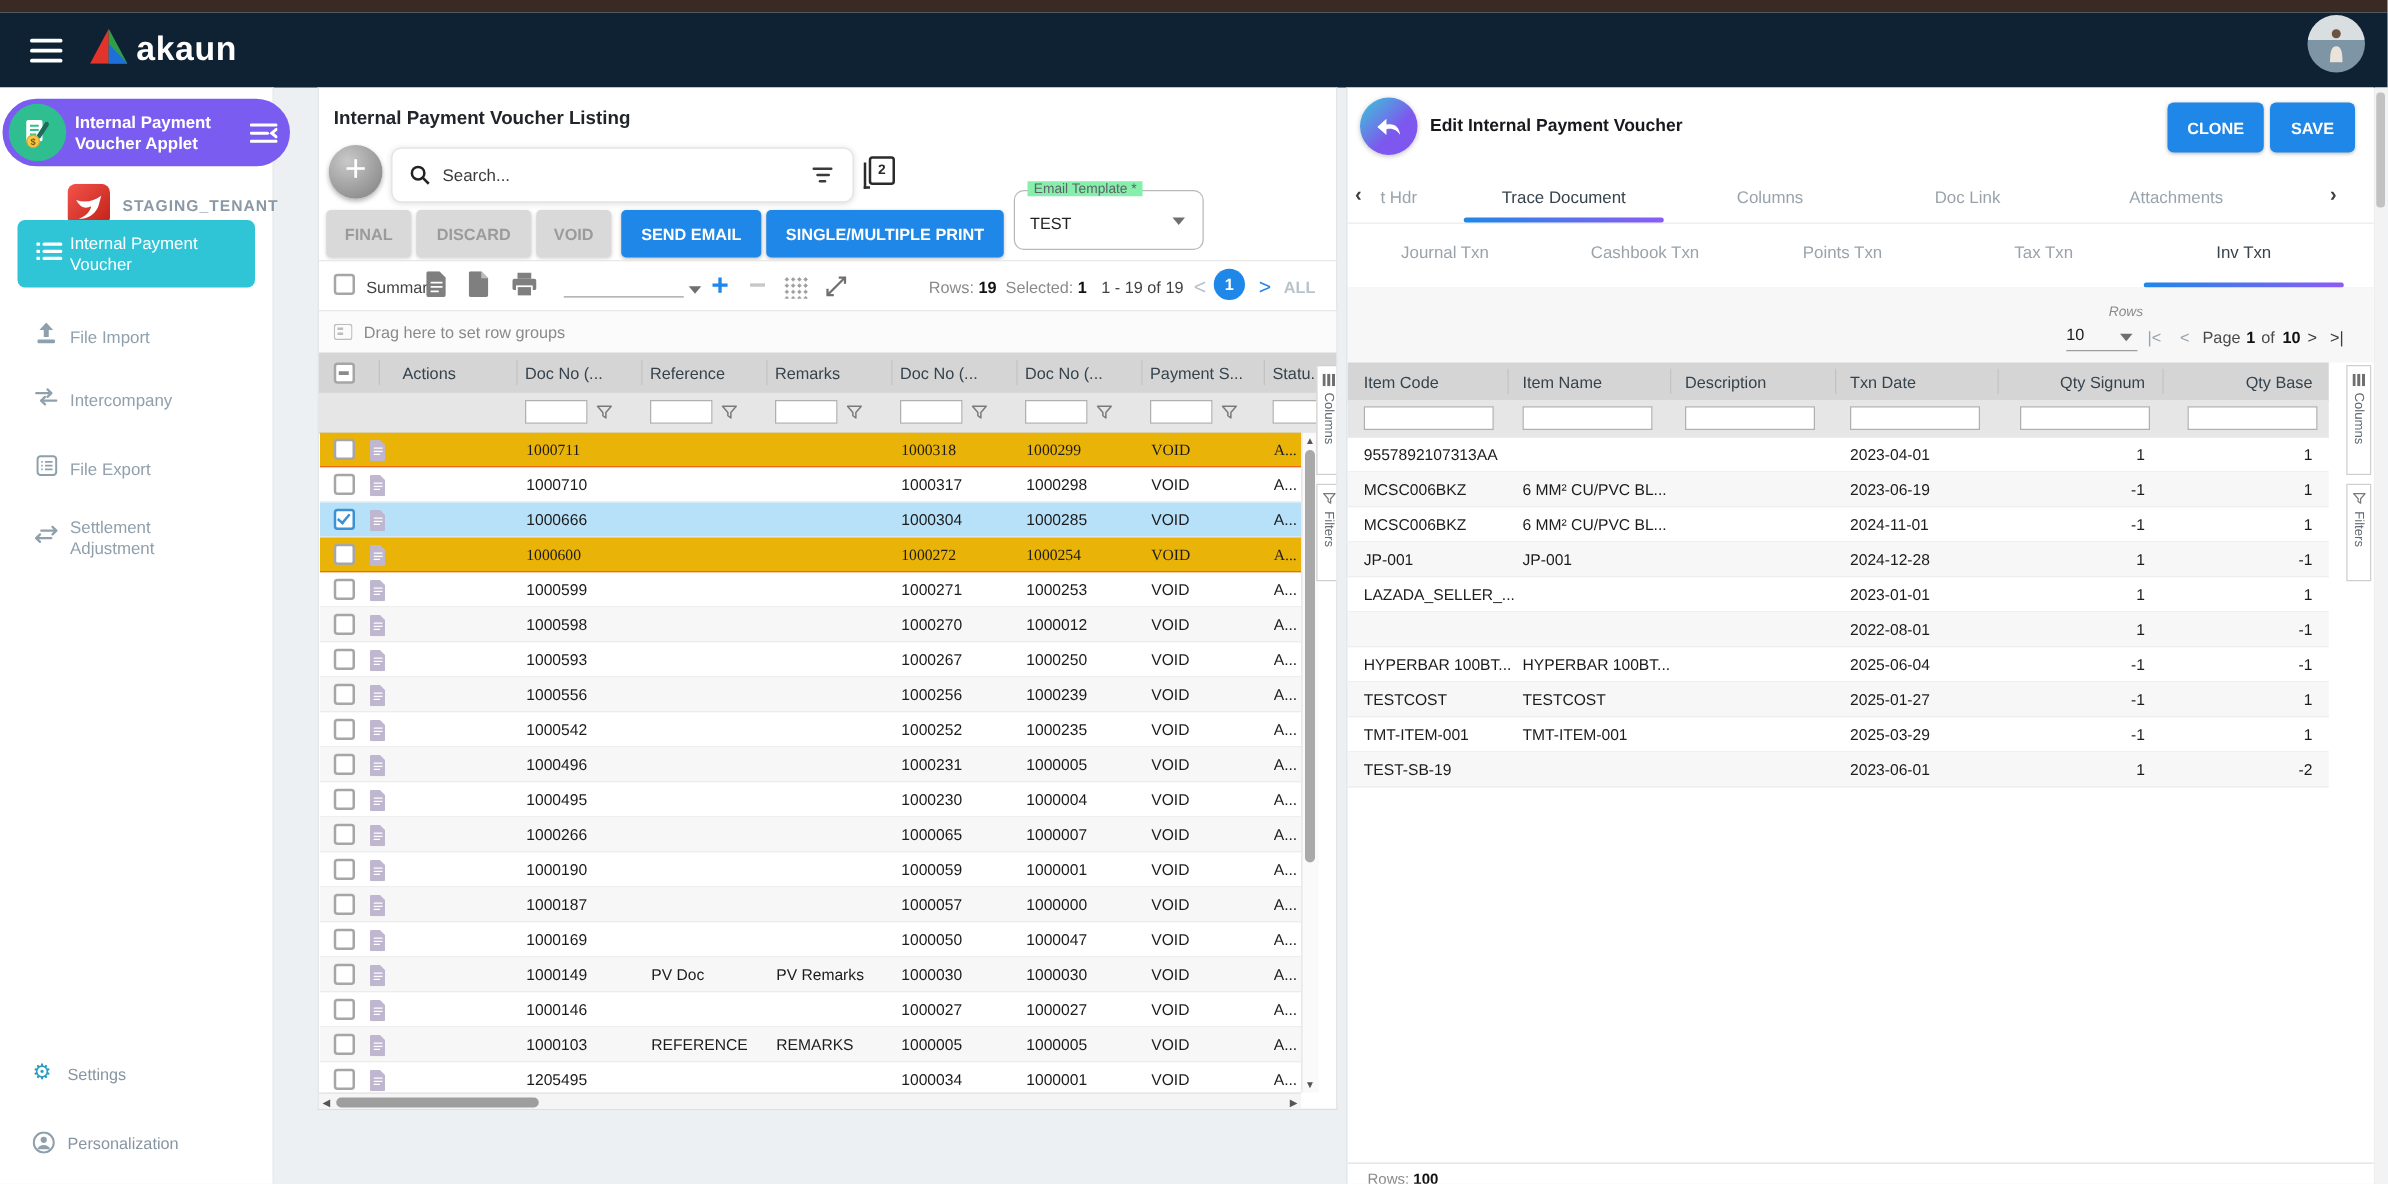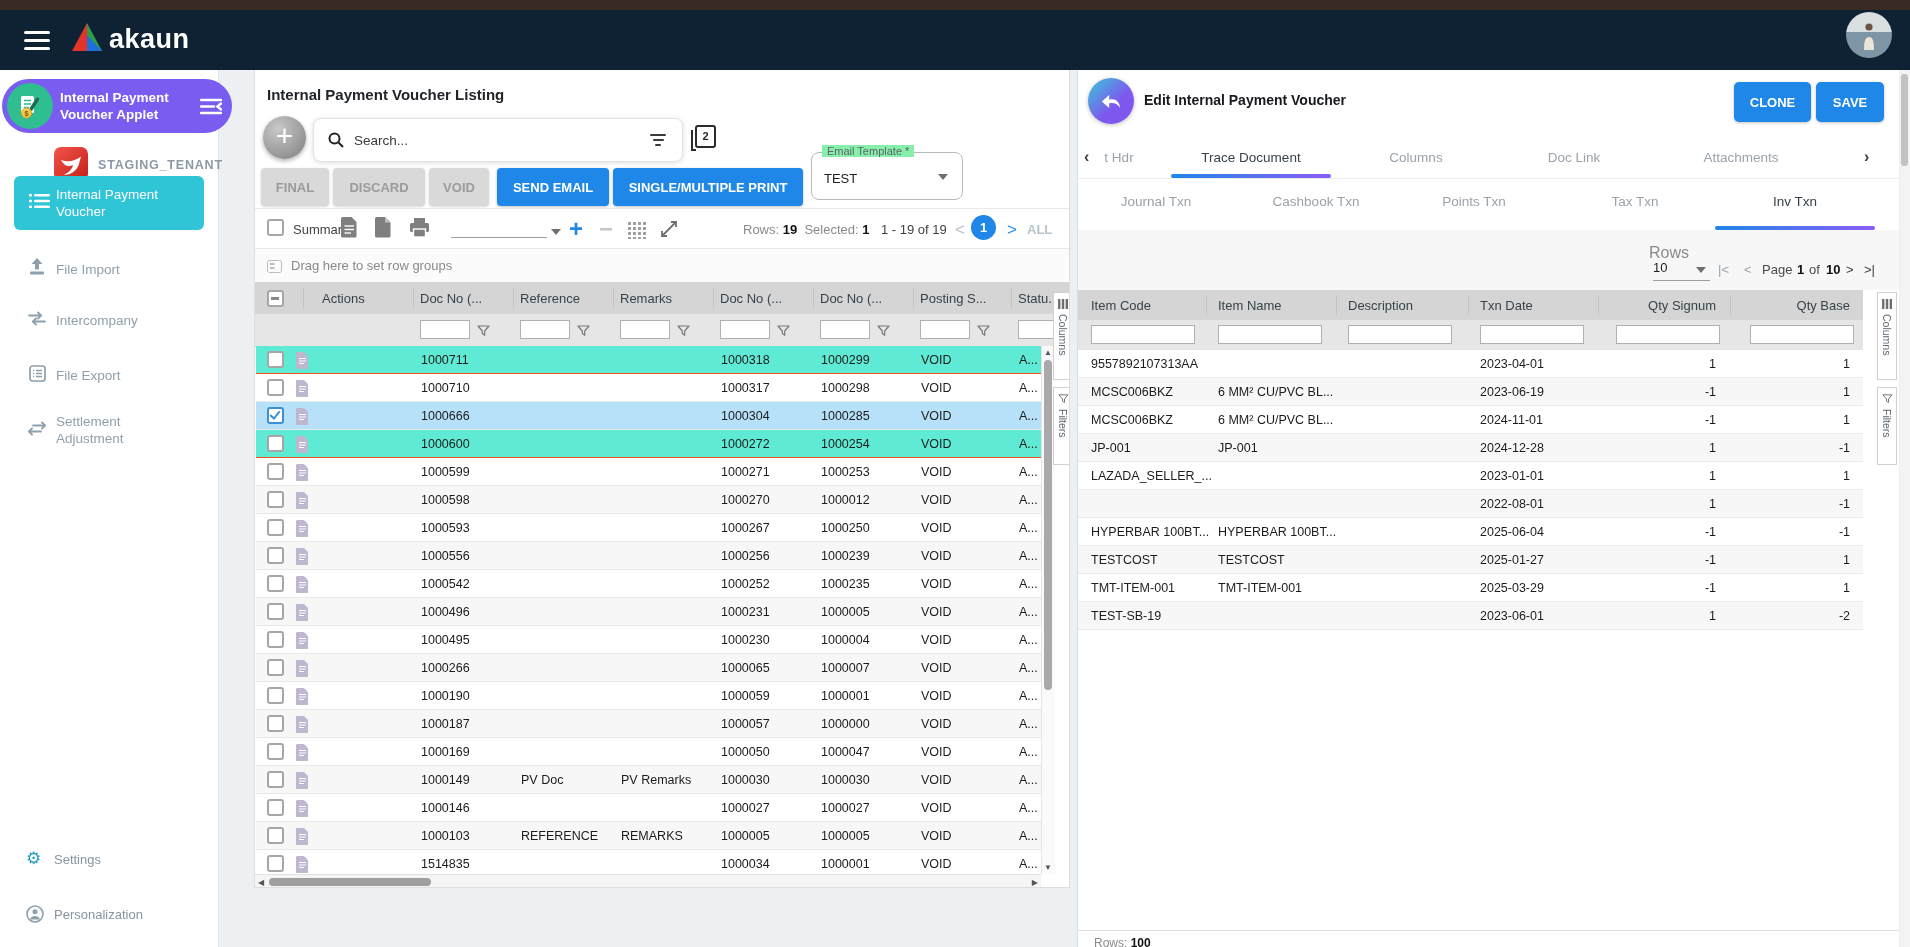--- a/index.html
+++ b/index.html
@@ -100,21 +100,21 @@
   #lhead{left:0;top:212px;width:816px;height:32px;background:#d5d5d5;border-bottom:1px solid #c2c2c2;}
   .hcell{position:absolute;top:9px;font-size:13px;color:#36434c;white-space:nowrap;cursor:pointer;}
   .hsep{position:absolute;top:6px;width:1px;height:20px;background:#c3c3c3;}
   #lfilter{left:0;top:244px;width:816px;height:32px;background:#e6e6e6;border-bottom:1px solid #d0d0d0;overflow:hidden;}
   .finput{position:absolute;top:6px;height:19px;border:1px solid #b0b0b0;background:#fff;
     box-sizing:border-box;outline:none;font-size:11px;padding:0 3px;font-family:"Liberation Sans",sans-serif;}
   .funnel{position:absolute;top:9px;cursor:pointer;}
   #listing-rows{left:1px;top:276px;width:785px;height:532px;overflow:hidden;}
   .lrow{position:relative;height:28px;border-bottom:1px solid #e9e9e9;background:#fff;box-sizing:border-box;cursor:pointer;}
   .lrow.stripe{background:#f7f7f7;}
-  .lrow.orange{background:#5eead4;border-bottom-color:#f4521d;}
+  .lrow.orange{background:#eab308;border-bottom-color:#f4521d;font-family:Liberation Serif, serif;}
   .lrow.selected{background:#b7e1f8;}
   .lrow .cbx{top:5px;}
   .cell{position:absolute;top:7px;font-size:12.5px;color:#1c1c1c;white-space:nowrap;overflow:hidden;}
   .action-ic{position:absolute;top:6px;cursor:pointer;}
   
   #lvscroll{left:786px;top:276px;width:13px;height:528px;background:#fafafa;border-left:1px solid #e4e4e4;}
   #lvscroll .thumb{position:absolute;left:2px;top:14px;width:8px;height:330px;background:#a9a9a9;border-radius:4px;}
   .sarrow{position:absolute;left:2px;font-size:8px;color:#555;}
   #lhscroll{left:0;top:804px;width:786px;height:14px;background:#f5f5f5;border-top:1px solid #e2e2e2;}
   #lhscroll .thumb{position:absolute;left:14px;top:3px;width:162px;height:8px;background:#9e9e9e;border-radius:4px;}
@@ -136,21 +136,21 @@
   #tabbar{left:0;top:70px;width:822px;height:38px;border-bottom:1px solid #ececec;}
   .tab{position:absolute;top:10px;transform:translateX(-50%);font-size:13.5px;color:#9aa3ab;
     white-space:nowrap;cursor:pointer;}
   .tab.active{color:#36434c;}
   .tab-underline{position:absolute;height:4px;border-radius:2px;
     background:linear-gradient(90deg,#1f87e8,#8b5cf6);}
   .chev{position:absolute;top:8px;font-size:16px;font-weight:bold;color:#3c3c3c;cursor:pointer;}
   #subtabbar{left:0;top:108px;width:822px;height:52px;border-bottom:1px solid #ececec;}
   #subtabbar .tab{top:16px;}
   #gray-zone{left:0;top:160px;width:822px;height:60px;background:#f7f7f7;}
-  #rows-sel-label{left:571px;top:14px;font-size:16px;color:#8a8a8a;}
+  #rows-sel-label{left:609px;top:14px;font-size:11px;color:#8a8a8a;font-style:italic;}
   #rows-sel-value{left:575px;top:30px;font-size:13px;color:#1c1c1c;}
   #rows-sel-line{left:575px;top:50px;width:57px;border-bottom:1px solid #9e9e9e;}
   #rows-sel-caret{left:618px;top:37px;}
   .pgt{position:absolute;top:32px;font-size:13px;color:#9aa3ab;cursor:pointer;white-space:nowrap;}
   .pgt.dark{color:#3c3c3c;}
   .pgt.lbl{color:#4a4a4a;cursor:default;}
   .pgt b{color:#111;}
   #ehead{left:0;top:220px;width:785px;height:30px;background:#d5d5d5;border-bottom:1px solid #c2c2c2;}
   #ehead .hcell{top:8px;}
   #efilter{left:0;top:250px;width:785px;height:30px;background:#e6e6e6;border-bottom:1px solid #d0d0d0;}
@@ -376,21 +376,21 @@
   </div>
 
   <div class="abs" id="lhead">
     <span class="cbx ind" style="left:12px;top:8px"></span>
     <span class="hcell" style="left:67px">Actions</span>
     <span class="hcell" style="left:165px">Doc No (...</span>
     <span class="hcell" style="left:265px">Reference</span>
     <span class="hcell" style="left:365px">Remarks</span>
     <span class="hcell" style="left:465px">Doc No (...</span>
     <span class="hcell" style="left:565px">Doc No (...</span>
-    <span class="hcell" style="left:665px">Posting S...</span>
+    <span class="hcell" style="left:665px">Payment S...</span>
     <span class="hcell" style="left:763px">Statu...</span>
   <span class="hsep" style="left: 48px;"></span>
       <span class="hsep" style="left: 158px;"></span>
       <span class="hsep" style="left: 258px;"></span>
       <span class="hsep" style="left: 358px;"></span>
       <span class="hsep" style="left: 458px;"></span>
       <span class="hsep" style="left: 558px;"></span>
       <span class="hsep" style="left: 658px;"></span>
       <span class="hsep" style="left: 756px;"></span>
     </div>
@@ -749,21 +749,21 @@
       <div class="lrow plain">
         <span class="cbx" style="left:11px"></span>
         <span class="action-ic" style="left:40px"><svg width="13" height="17" viewBox="0 0 13 17">
             <path d="M1 0h7l4 4v12a1 1 0 0 1-1 1H1a1 1 0 0 1-1-1V1a1 1 0 0 1 1-1z" fill="#beb7cf"></path>
             <g stroke="#fff" stroke-width="1">
               <line x1="3" y1="6.5" x2="10" y2="6.5"></line>
               <line x1="3" y1="9" x2="10" y2="9"></line>
               <line x1="3" y1="11.5" x2="8" y2="11.5"></line>
             </g>
           </svg></span>
-        <span class="cell" style="left:165px;width:95px">1514835</span>
+        <span class="cell" style="left:165px;width:95px">1205495</span>
         <span class="cell" style="left:265px;width:95px"></span>
         <span class="cell" style="left:365px;width:95px"></span>
         <span class="cell" style="left:465px;width:95px">1000034</span>
         <span class="cell" style="left:565px;width:95px">1000001</span>
         <span class="cell" style="left:665px;width:95px">VOID</span>
         <span class="cell" style="left:763px;width:22px">A...</span>
       </div>
     </div>
 
   <div class="abs" id="lvscroll">

